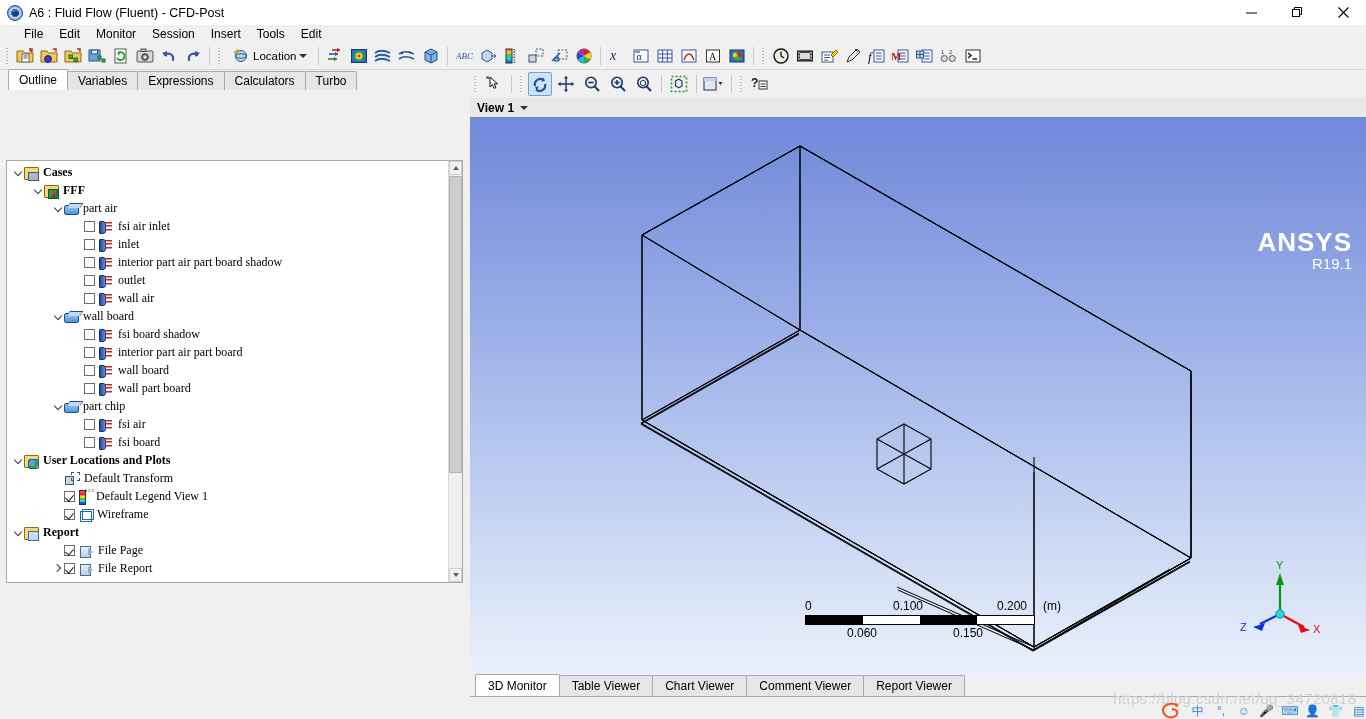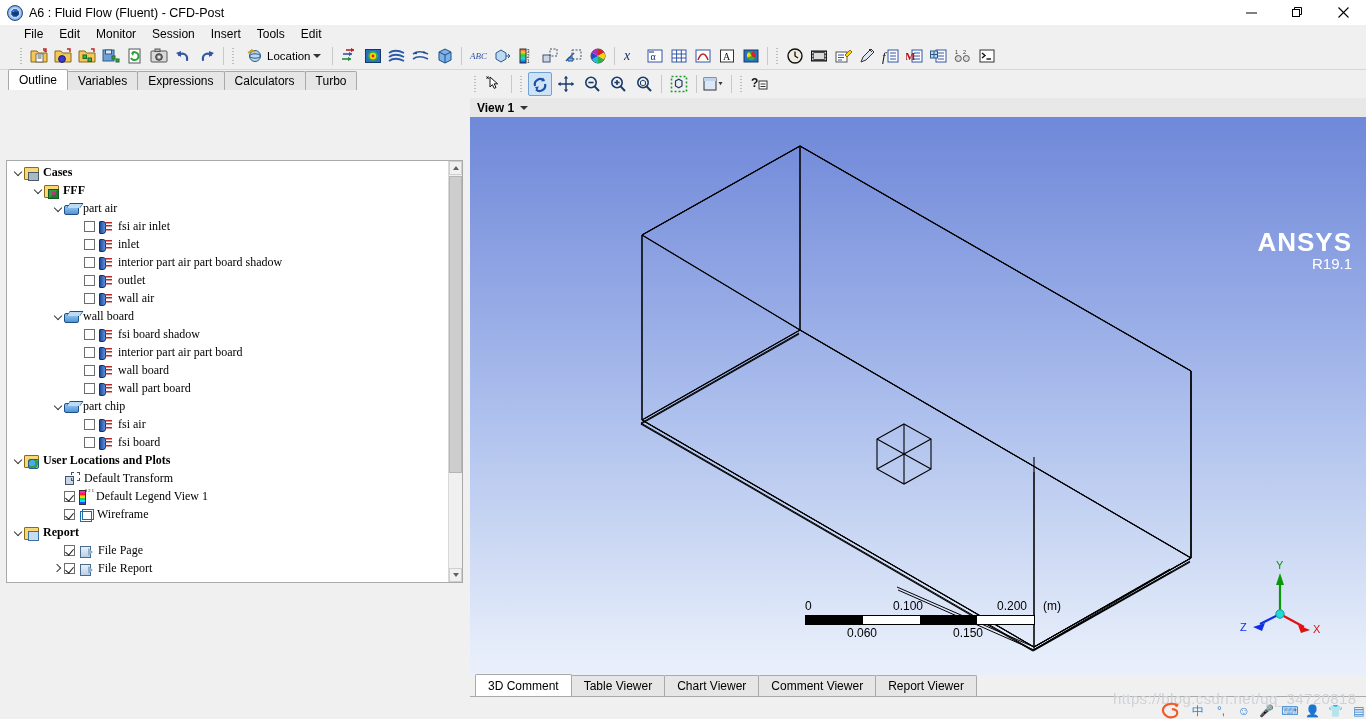--- a/index.html
+++ b/index.html
@@ -40,21 +40,21 @@
   
   .menubar {
     position: absolute; top: 25px; left: 0; width: 1366px; height: 18px;
     background: #f0f0f0; display: flex; align-items: center; padding-left: 16px; text-align: right;
   }
   .menu-item { padding: 1px 8px; font-size: 12px; color: #000; }
 
   
   .toolbar {
     position: absolute; top: 43px; left: 0; width: 1366px; height: 27px;
-    background: #f0f0f0; display: flex; align-items: center; padding-left: 16px;
+    background: #f0f0f0; display: flex; align-items: center; padding-left: 2px;
     border-bottom: 1px solid #d6d6d6;
   }
   .tb-grip {
     width: 7px; height: 20px; margin: 0 2px;
     background-image: repeating-linear-gradient(to bottom, #bdbdbd 0px, #bdbdbd 1px, transparent 1px, transparent 3px);
     background-position: 2px 2px; background-size: 2px 16px; background-repeat: no-repeat;
   }
   .tb-sep { width: 1px; height: 18px; background: #c8c8c8; margin: 0 4px; }
   .tb-btn {
     width: 22px; height: 22px; margin: 0 1px;
@@ -1003,21 +1003,21 @@
           <text x="5" y="74" font-family="Liberation Sans, sans-serif" font-size="11" fill="#1030e8">Z</text>
 
           <circle cx="45" cy="57" r="4.2" fill="#24d8d8" stroke="#0f9a9a"></circle>
         </svg>
 
       </div>
     </div>
 
     <div class="bottom-tabs">
       <div class="btabs-row">
-        <div class="btab active">3D Comment</div>
+        <div class="btab active">3D Monitor</div>
         <div class="btab">Table Viewer</div>
         <div class="btab">Chart Viewer</div>
         <div class="btab">Comment Viewer</div>
         <div class="btab">Report Viewer</div>
       </div>
     </div>
   </div>
 
   <div class="watermark">https://blog.csdn.net/qq_34720818</div>
 

